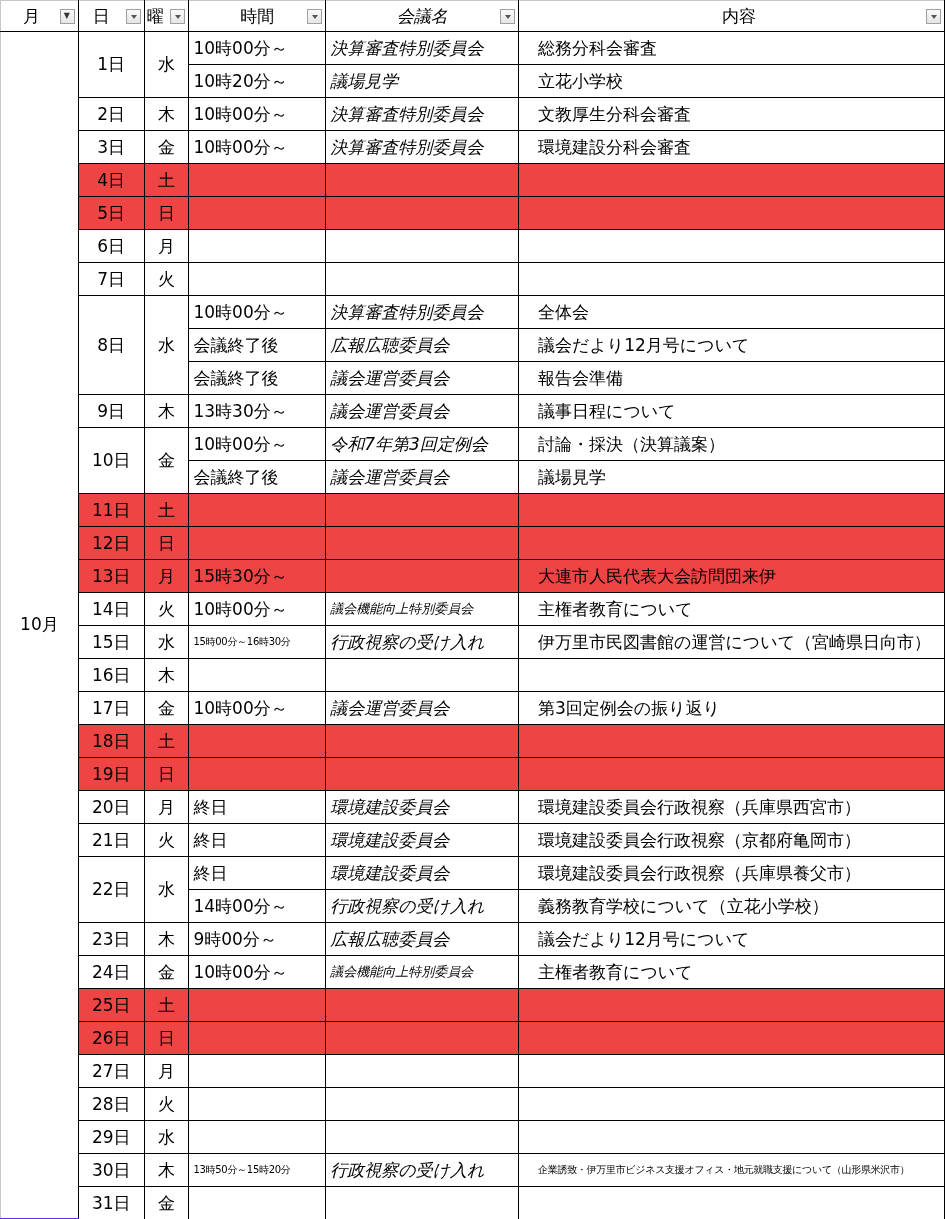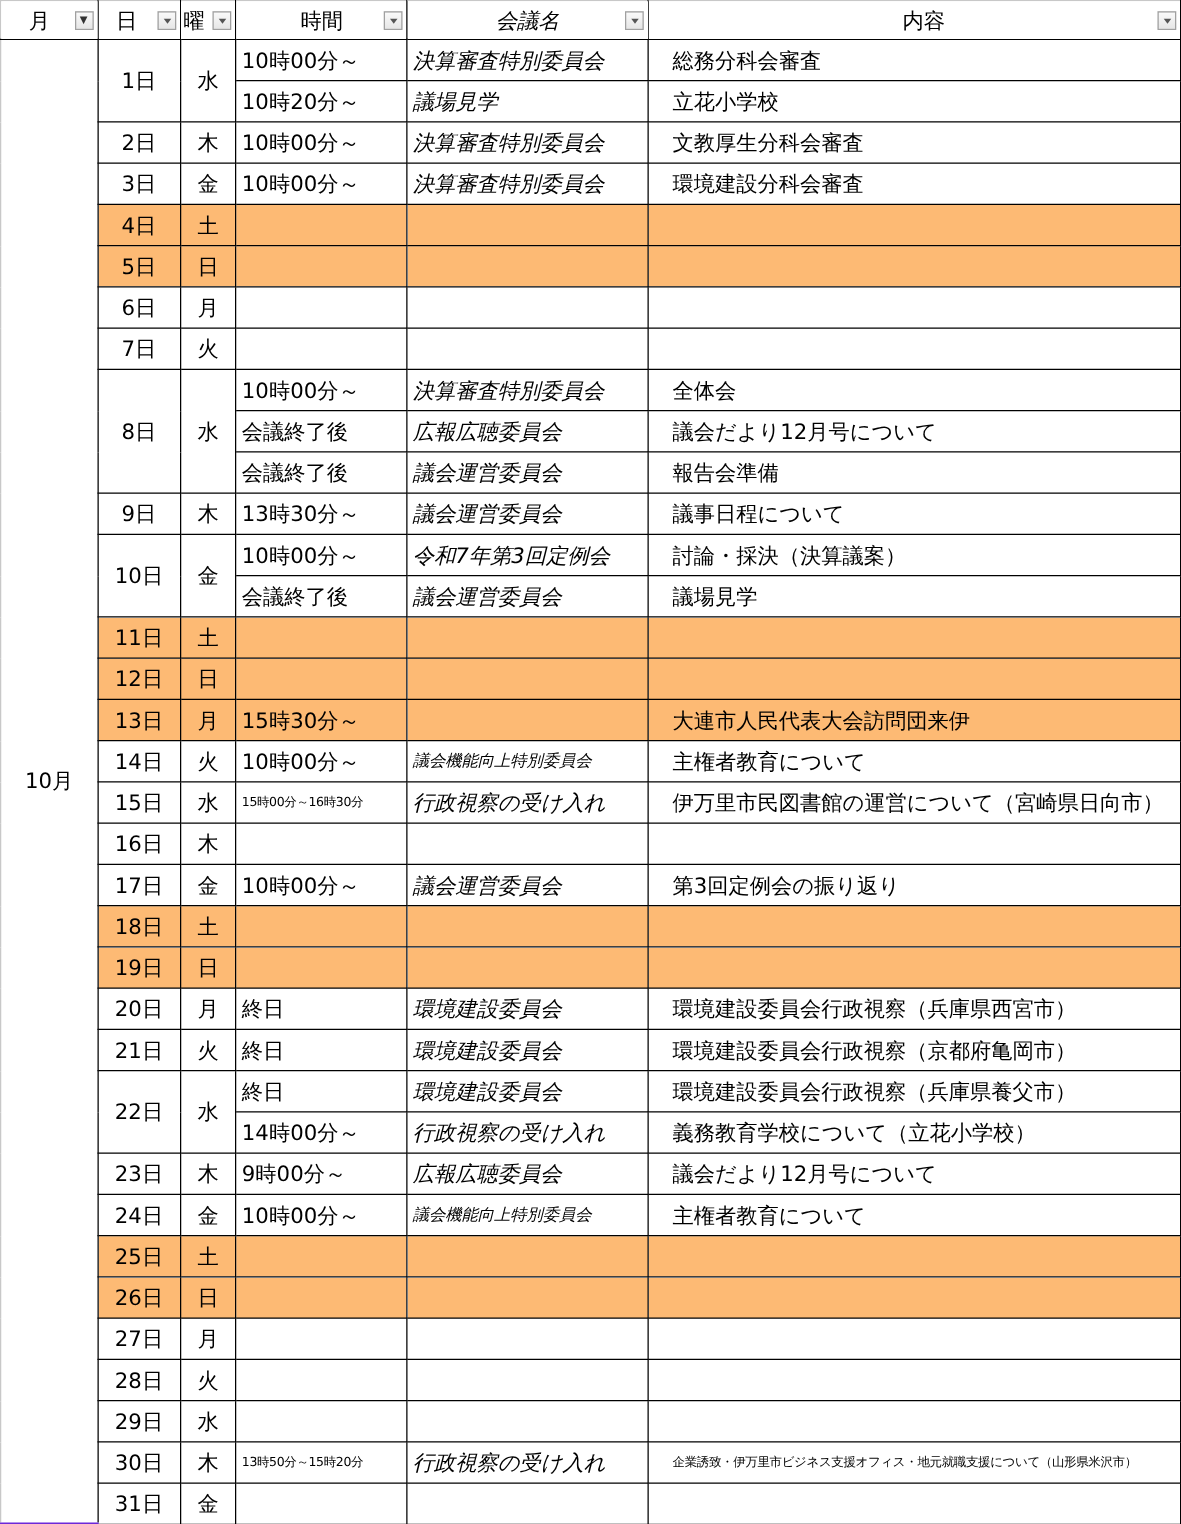--- a/index.html
+++ b/index.html
@@ -11,21 +11,21 @@
   .filter{position:absolute;right:3px;top:8px;width:15px;height:15px;border:1px solid #a0a0a0;background:linear-gradient(#fafafa,#e6e6e6);box-sizing:border-box;}
   .filter::after{content:"";position:absolute;left:4px;top:5px;border-left:3px solid transparent;border-right:3px solid transparent;border-top:4px solid #555;}
   .filter.active::after{left:3px;top:2px;border:none;width:7px;height:7px;background:none;content:"▼";font-size:8px;color:#333;line-height:8px;}
   .c-month{width:51px;text-align:center;border-left:1px solid #c8c8c8;}
   .c-day{width:47px;text-align:center;}
   .c-dow{width:36px;text-align:center;}
   .c-time{width:128px;}
   .c-name{width:184px;font-style:italic;}
   .c-content{width:402px;padding-left:19px;}
   td.c-month{border-bottom:4px solid #6d28d9;}
-  tr.weekend td:not(.c-month){background:#fdba74;}
+  tr.weekend td:not(.c-month){background:#ef4444;}
   .xs{font-size:10px;letter-spacing:-0.3px;}
   .cn{font-size:13px;margin-left:24px;}
 </style>
 </head>
 <body>
 
 <table>
   <thead>
     <tr>
       <th class="c-month" style="text-align:left;padding-left:22px;"><span class="hlabel">月</span><span class="filter active"></span></th>

